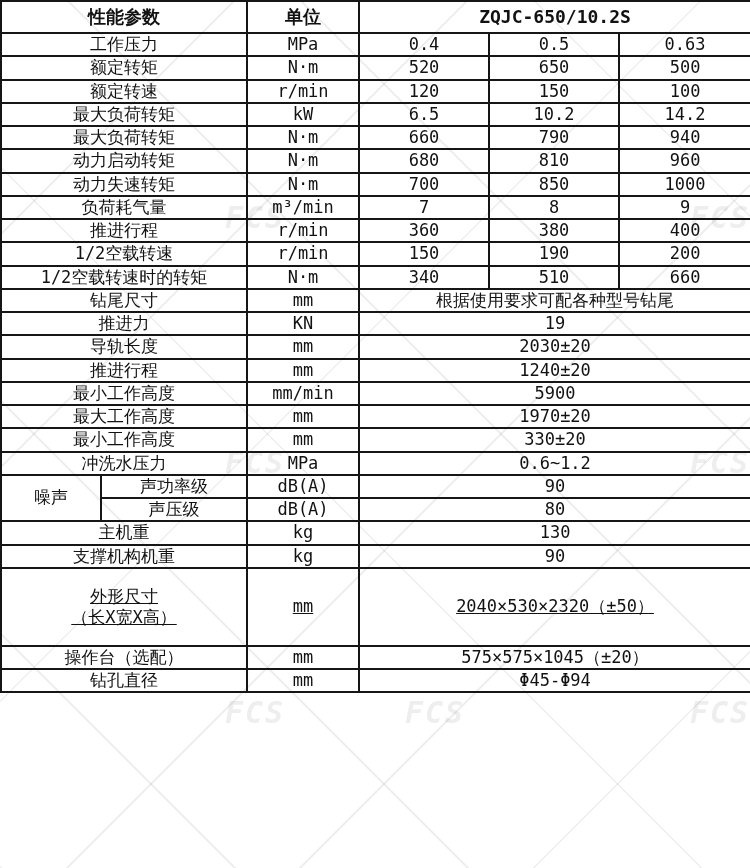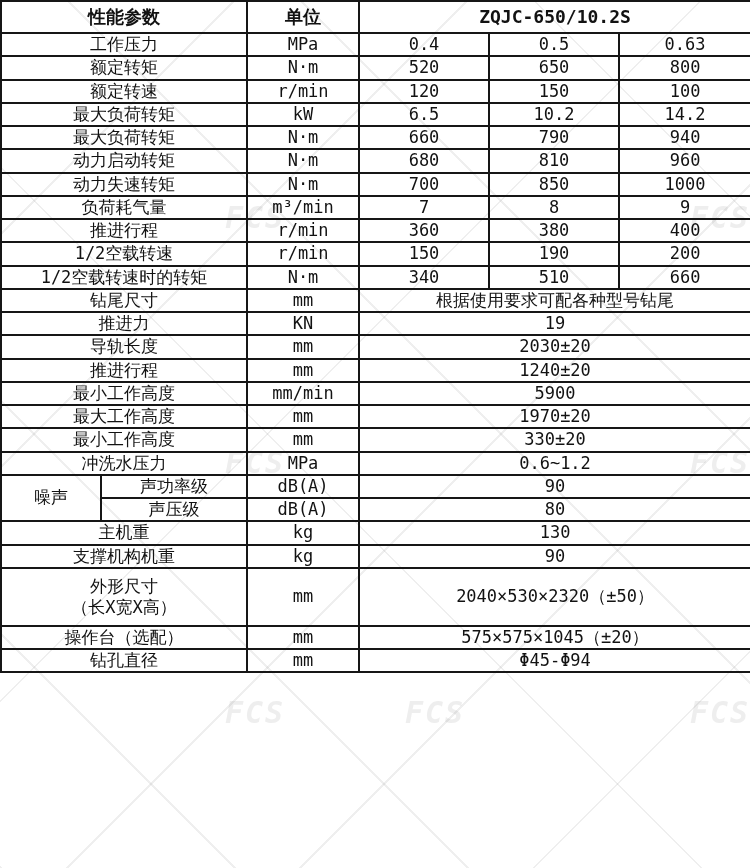--- a/index.html
+++ b/index.html
@@ -60,21 +60,21 @@
     line-height: 1.25;
     overflow: hidden;
     white-space: nowrap;
   }
   .spec th {
     font-size: 18px;
     font-weight: bold;
   }
   .spec tr { height: 23px; }
   .spec tr.header-row { height: 32px; }
-  .spec tr.tall { height: 58px; }
+  .spec tr.tall { height: 78px; text-decoration: underline; }
   .spec td .cell-line { display: block; white-space: nowrap; }
 </style>
 </head>
 <body>
 
 <div class="watermark-layer">
   <span class="wm-logo wm-1">FCS</span>
   <span class="wm-logo wm-2">FCS</span>
   <span class="wm-logo wm-3">FCS</span>
   <span class="wm-logo wm-4">FCS</span>
@@ -105,21 +105,21 @@
         <td>MPa</td>
         <td>0.4</td>
         <td>0.5</td>
         <td>0.63</td>
       </tr>
       <tr>
         <td colspan="2">额定转矩</td>
         <td>N·m</td>
         <td>520</td>
         <td>650</td>
-        <td>800</td>
+        <td>500</td>
       </tr>
       <tr>
         <td colspan="2">额定转速</td>
         <td>r/min</td>
         <td>120</td>
         <td>150</td>
         <td>100</td>
       </tr>
       <tr>
         <td colspan="2">最大负荷转矩</td>

